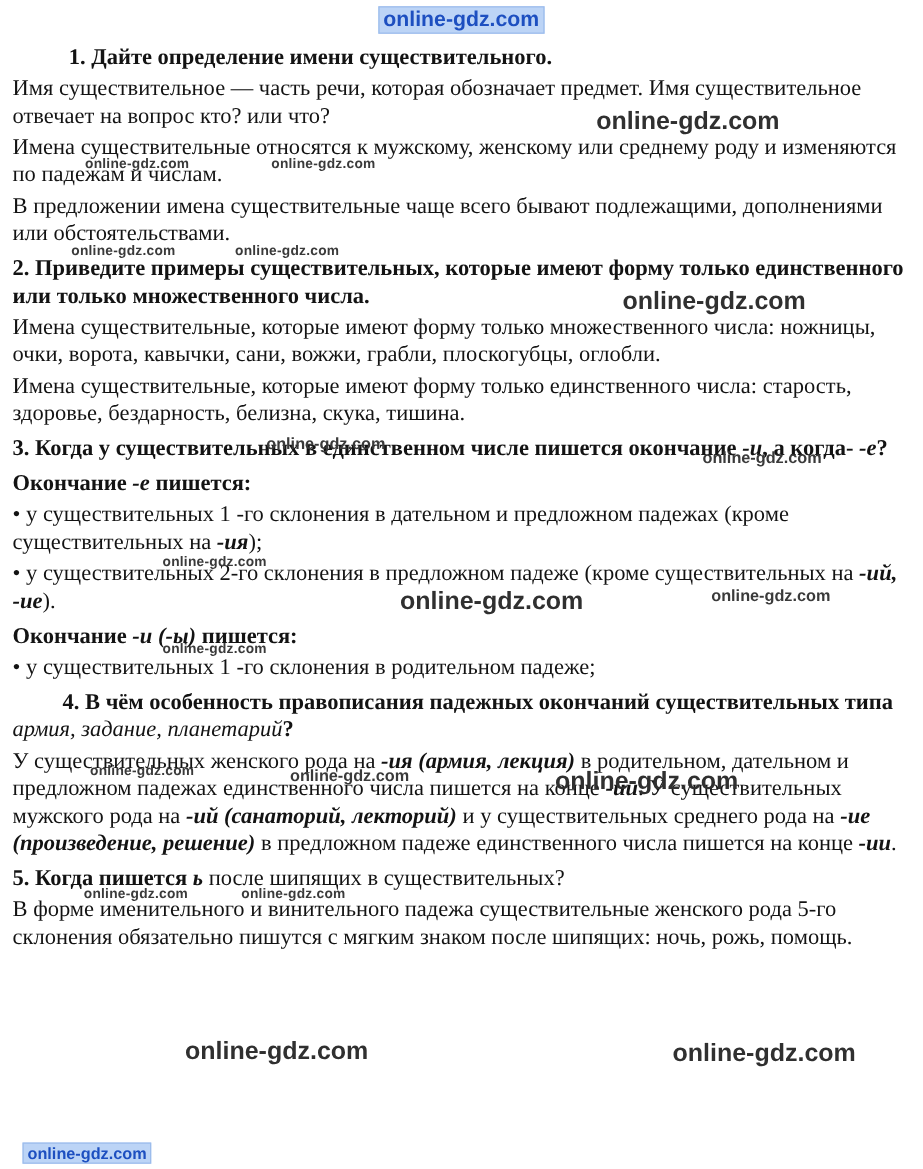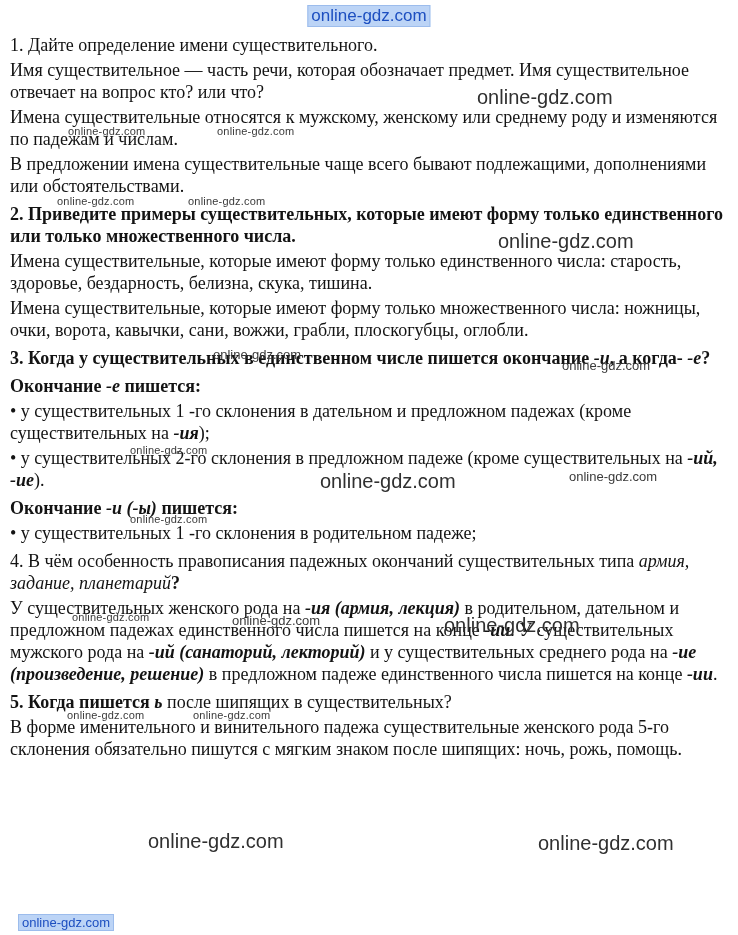--- a/index.html
+++ b/index.html
@@ -18,21 +18,21 @@
     top: 28px;
     font-size: 18px;
     line-height: 22px;
   }
   .blk { margin: 0 0 3px 0; }
   .h   { margin-top: 6px; }
   
   .wm {
     position: absolute;
     font-family: "Liberation Sans", sans-serif;
-    font-weight: normal;
+    font-weight: bold;
     white-space: nowrap;
     z-index: 5;
   }
   .wm-sm { font-size: 11px; color: #3a3a3a; letter-spacing: 0.2px; }
   .wm-md { font-size: 13px; color: #3a3a3a; }
   .wm-lg { font-size: 20px; color: #303030; }
   .wm-blue {
     color: #1d4fc0;
     background: #bcd4f6;
     padding: 0 3px;
@@ -62,34 +62,34 @@
 <span class="wm wm-md" style="left:232px;top:613px">online-gdz.com</span>
 <span class="wm wm-lg" style="left:444px;top:614px">online-gdz.com</span>
 <span class="wm wm-sm" style="left:67px;top:709px">online-gdz.com</span>
 <span class="wm wm-sm" style="left:193px;top:709px">online-gdz.com</span>
 <span class="wm wm-lg" style="left:148px;top:830px">online-gdz.com</span>
 <span class="wm wm-lg" style="left:538px;top:832px">online-gdz.com</span>
 
 <span class="wm wm-blue wm-bottom">online-gdz.com</span>
 
 <div class="content">
-  <p class="blk h"><span style="font-weight: normal;">1. Дайте определение имени существительного.</span></p>
+  <p class="blk h"><span style="font-weight: bold; margin-left: 45px;">1. Дайте определение имени существительного.</span></p>
   <p class="blk"><span>Имя существительное — часть речи, которая обозначает предмет. Имя существительное отвечает на вопрос кто? или что?</span></p>
   <p class="blk"><span>Имена существительные относятся к мужскому, женскому или среднему роду и изменяются по падежам и числам.</span></p>
   <p class="blk"><span>В предложении имена существительные чаще всего бывают подлежащими, дополнениями или обстоятельствами.</span></p>
 
   <p class="blk h"><span style="font-weight: bold;">2. Приведите примеры существительных, которые имеют форму только единственного или только множественного числа.</span></p>
+  <p class="blk"><span>Имена существительные, которые имеют форму только множественного числа: ножницы, очки, ворота, кавычки, сани, вожжи, грабли, плоскогубцы, оглобли.</span></p>
   <p class="blk"><span>Имена существительные, которые имеют форму только единственного числа: старость, здоровье, бездарность, белизна, скука, тишина.</span></p>
-  <p class="blk"><span>Имена существительные, которые имеют форму только множественного числа: ножницы, очки, ворота, кавычки, сани, вожжи, грабли, плоскогубцы, оглобли.</span></p>
 
   <p class="blk h"><span style="font-weight: bold;">3. Когда у существительных в единственном числе пишется окончание </span><span style="font-weight: bold; font-style: italic;">-и</span><span style="font-weight: bold;">, а когда- </span><span style="font-weight: bold; font-style: italic;">-е</span><span style="font-weight: bold;">?</span></p>
   <p class="blk h"><span style="font-weight: bold;">Окончание </span><span style="font-weight: bold; font-style: italic;">-е</span><span style="font-weight: bold;"> пишется:</span></p>
   <p class="blk"><span>• у существительных 1 -го склонения в дательном и предложном падежах (кроме существительных на </span><span style="font-weight: bold; font-style: italic;">-ия</span><span>);</span></p>
   <p class="blk"><span>• у существительных 2-го склонения в предложном падеже (кроме существительных на </span><span style="font-weight: bold; font-style: italic;">-ий, -ие</span><span>).</span></p>
   <p class="blk h"><span style="font-weight: bold;">Окончание </span><span style="font-weight: bold; font-style: italic;">-и (-ы)</span><span style="font-weight: bold;"> пишется:</span></p>
   <p class="blk"><span>• у существительных 1 -го склонения в родительном падеже;</span></p>
 
-  <p class="blk h"><span style="font-weight: normal;">4. В чём особенность правописания падежных окончаний существительных типа </span><span style="font-weight: normal; font-style: italic;">армия, задание, планетарий</span><span style="font-weight: bold;">?</span></p>
+  <p class="blk h"><span style="font-weight: bold; margin-left: 40px;">4. В чём особенность правописания падежных окончаний существительных типа </span><span style="font-weight: normal; font-style: italic;">армия, задание, планетарий</span><span style="font-weight: bold;">?</span></p>
   <p class="blk"><span>У существительных женского рода на </span><span style="font-weight: bold; font-style: italic;">-ия (армия, лекция)</span><span> в родительном, дательном и предложном падежах единственного числа пишется на конце </span><span style="font-weight: bold; font-style: italic;">-ии</span><span>. У существительных мужского рода на </span><span style="font-weight: bold; font-style: italic;">-ий (санаторий, лекторий)</span><span> и у существительных среднего рода на </span><span style="font-weight: bold; font-style: italic;">-ие (произведение, решение)</span><span> в предложном падеже единственного числа пишется на конце </span><span style="font-weight: bold; font-style: italic;">-ии</span><span>.</span></p>
 
   <p class="blk h"><span style="font-weight: bold;">5. Когда пишется </span><span style="font-weight: bold; font-style: italic;">ь</span><span style="font-weight: normal;"> после шипящих в существительных?</span></p>
   <p class="blk"><span>В форме именительного и винительного падежа существительные женского рода 5-го склонения обязательно пишутся с мягким знаком после шипящих: ночь, рожь, помощь.</span></p>
 </div>
 
 </body></html>

